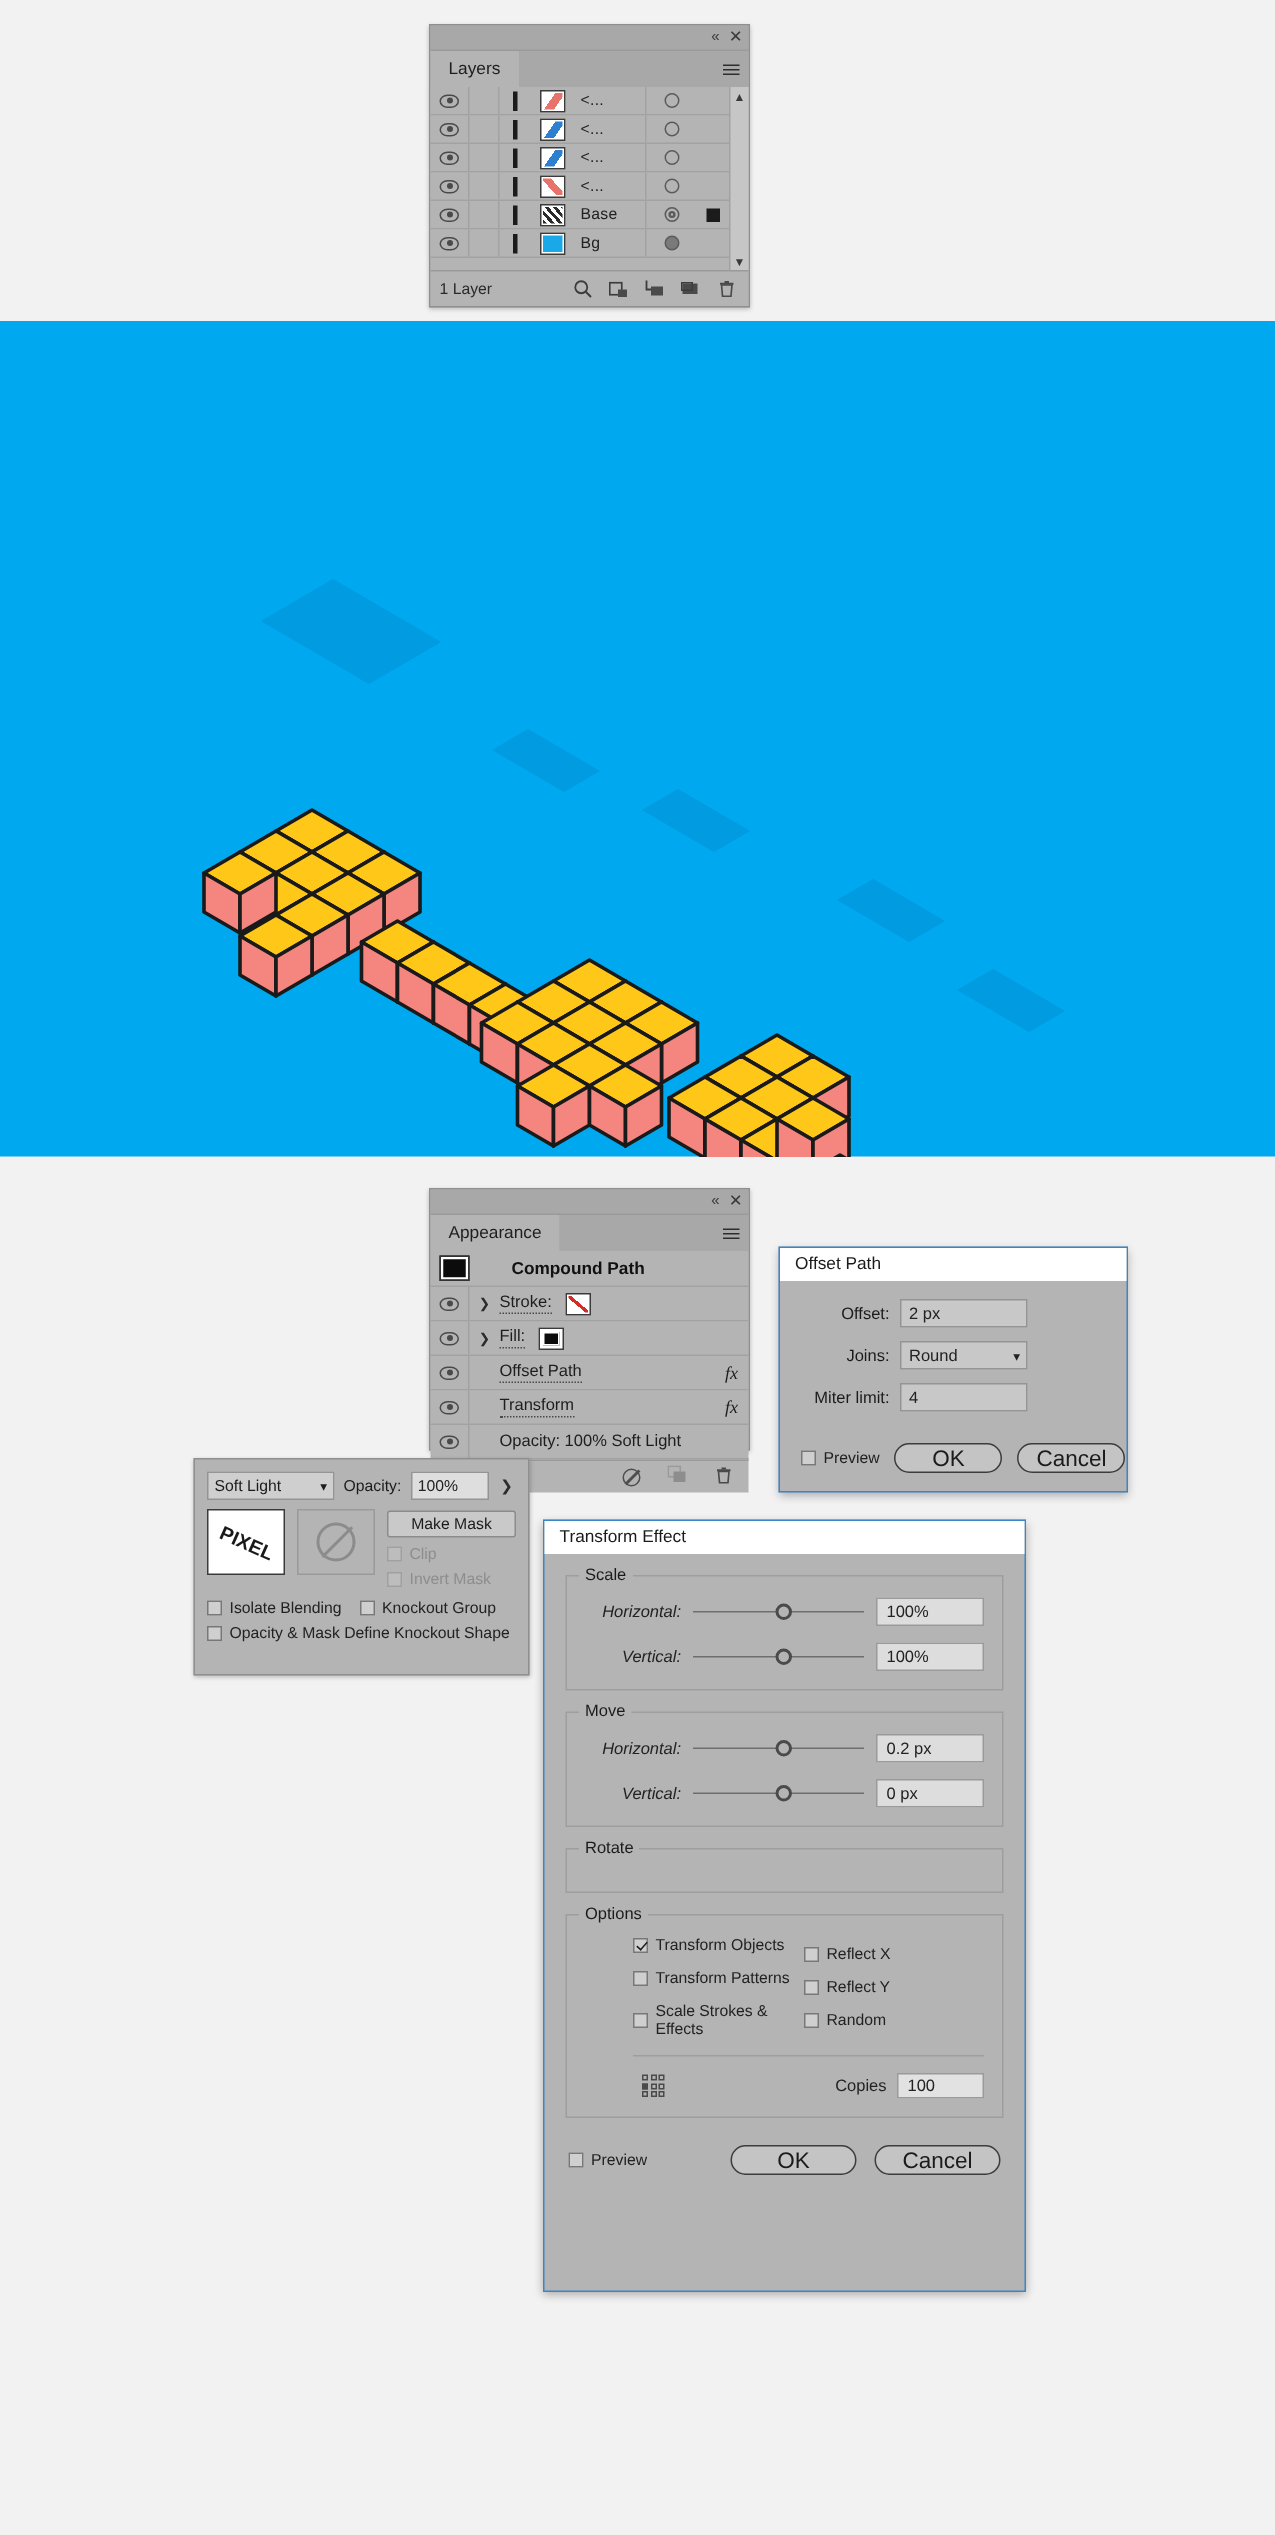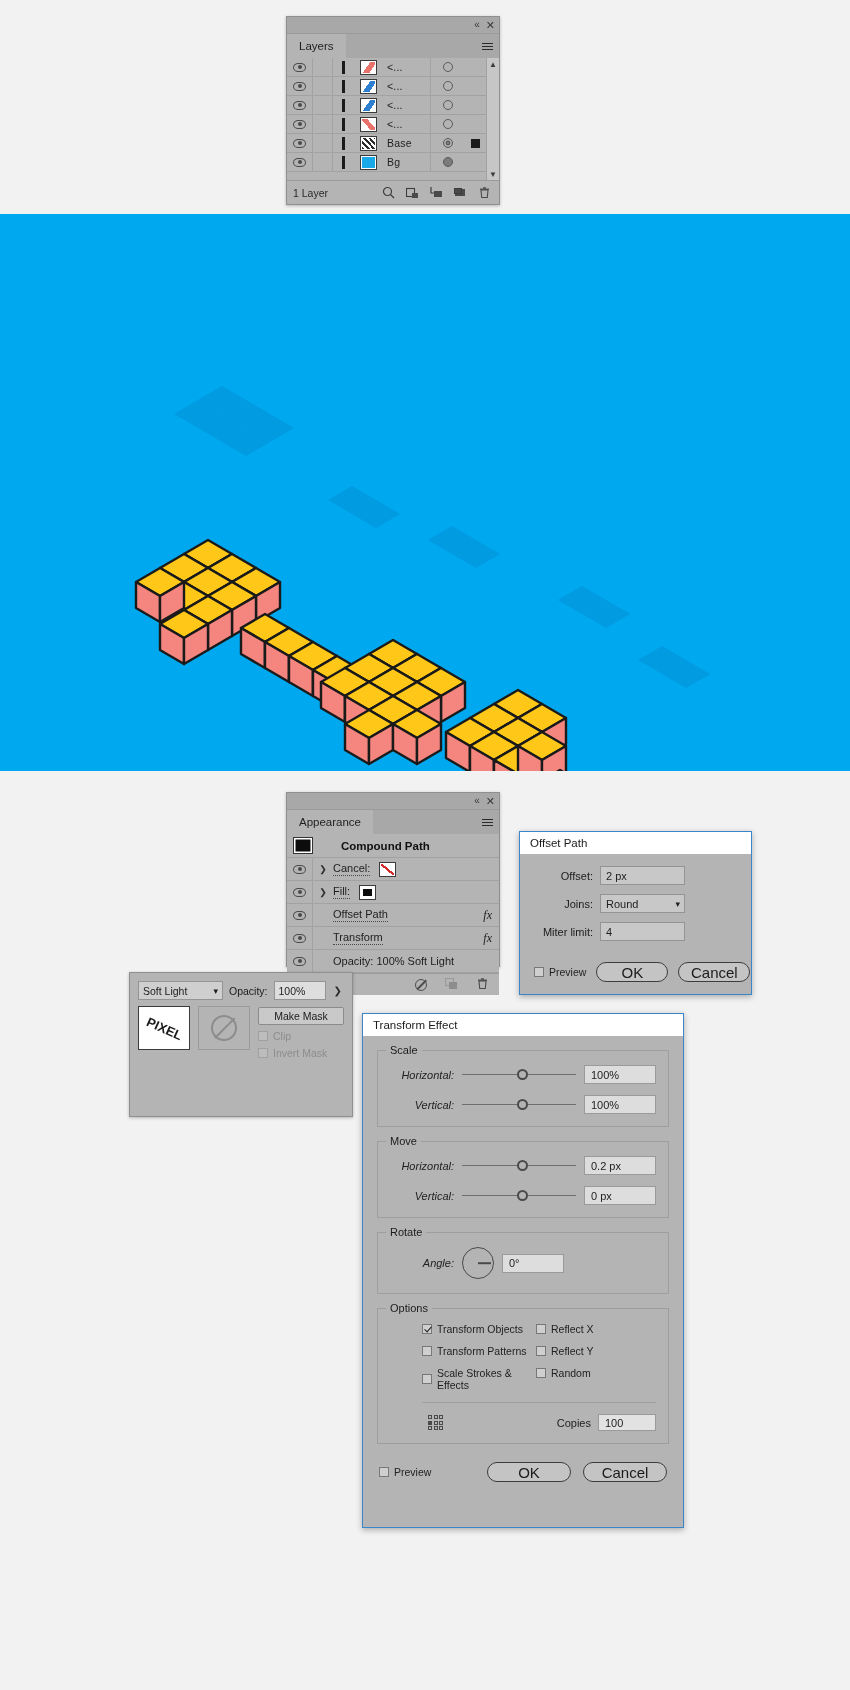--- a/index.html
+++ b/index.html
@@ -194,21 +194,21 @@
   }
   .tf-input { width:72px;height:19px;background:#ddd;border:1px solid #9a9a9a;display:flex;align-items:center;padding-left:6px;font-size:11px;}
   .angle-row { display:flex; align-items:center; }
   .angle-dial {
     width:32px;height:32px;border-radius:50%;border:1.6px solid #4a4a4a;
     position:relative; margin:0 8px 0 0;
   }
   .angle-dial:after{content:"";position:absolute;left:50%;top:50%;width:13px;height:1.6px;background:#4a4a4a;transform:translateY(-50%);}
   .opt-grid { display:flex; }
   .opt-col { flex:1; display:flex; flex-direction:column; gap:10px;}
-  .opt-col.right { flex:0 0 120px;}
+  .opt-col.right { flex:0 0 120px;justify-content:center;}
   .copies-row { display:flex; align-items:center; margin:0 14px 0 14px; border-top:1px solid #9e9e9e; padding-top:11px;}
   .dots9 { display:grid; grid-template-columns:repeat(3,4px); grid-template-rows:repeat(3,4px); gap:1.5px; margin-left:6px;}
   .dots9 i { display:block; width:4px;height:4px; border:1px solid #4a4a4a;}
   .dots9 i.fill { background:#4a4a4a;}
   .copies-label { margin-left:auto; font-size:11px; padding-right:7px;}
   .copies-input { width:58px;height:17px;background:#e2e2e2;border:1px solid #9a9a9a;display:flex;align-items:center;padding-left:6px;font-size:11px;}
   .tf-foot { display:flex; align-items:center; padding:0 16px; margin-top:18px; }
   .tf-foot .btns { margin-left:auto; display:flex; gap:12px;}
   .btn.wide { min-width:84px; }
 </style>
@@ -507,21 +507,21 @@
     <div class="app-header-row">
       <span class="app-header-sw"></span>
       <span class="app-header-title">Compound Path</span>
     </div>
 
     <div class="app-row">
       <div class="cell-eye">
           <span class="eye"></span>
         </div>
       <div class="cell-arrow">❯</div>
-      <span class="app-label dotted">Cancel:</span>
+      <span class="app-label dotted">Stroke:</span>
       <span class="swatch-box none"></span>
     </div>
 
     <div class="app-row">
       <div class="cell-eye">
           <span class="eye"></span>
         </div>
       <div class="cell-arrow">❯</div>
       <span class="app-label dotted">Fill:</span>
       <span class="swatch-box black"></span>
@@ -604,20 +604,36 @@
         <div class="cbrow dim">
           <span class="cb dim"></span>
           <span>Clip</span>
         </div>
         <div class="cbrow dim">
           <span class="cb dim"></span>
           <span>Invert Mask</span>
         </div>
       </div>
     </div>
+    <div class="tp-bottom">
+      <div style="display:flex; gap:12px;">
+        <div class="cbrow">
+          <span class="cb"></span>
+          <span>Isolate Blending</span>
+        </div>
+        <div class="cbrow">
+          <span class="cb"></span>
+          <span>Knockout Group</span>
+        </div>
+      </div>
+      <div class="cbrow">
+        <span class="cb"></span>
+        <span>Opacity &amp; Mask Define Knockout Shape</span>
+      </div>
+    </div>
   </div>
 
   <div class="dialog" id="offset-dialog">
     <div class="dlg-title">
         <span>Offset Path</span>
       </div>
     <div class="dlg-body">
       <div class="of-row">
         <span class="of-label">Offset:</span>
         <div class="of-input">
@@ -702,27 +718,20 @@
             <span class="knob"></span>
           </span>
         <span class="tf-input">
             <span>0 px</span>
           </span>
       </div>
     </div>
 
     <div class="group" style="padding-bottom:14px;">
       <span class="gtitle">Rotate</span>
-      <div class="angle-row">
-        <span class="tf-label">Angle:</span>
-        <span class="angle-dial"></span>
-        <span class="tf-input" style="width:62px;">
-            <span>0°</span>
-          </span>
-      </div>
     </div>
 
     <div class="group" style="padding-bottom:12px;padding-left:44px;">
       <span class="gtitle">Options</span>
       <div class="opt-grid">
         <div class="opt-col">
           <div class="cbrow">
             <span class="cb check"></span>
             <span>Transform Objects</span>
           </div>

